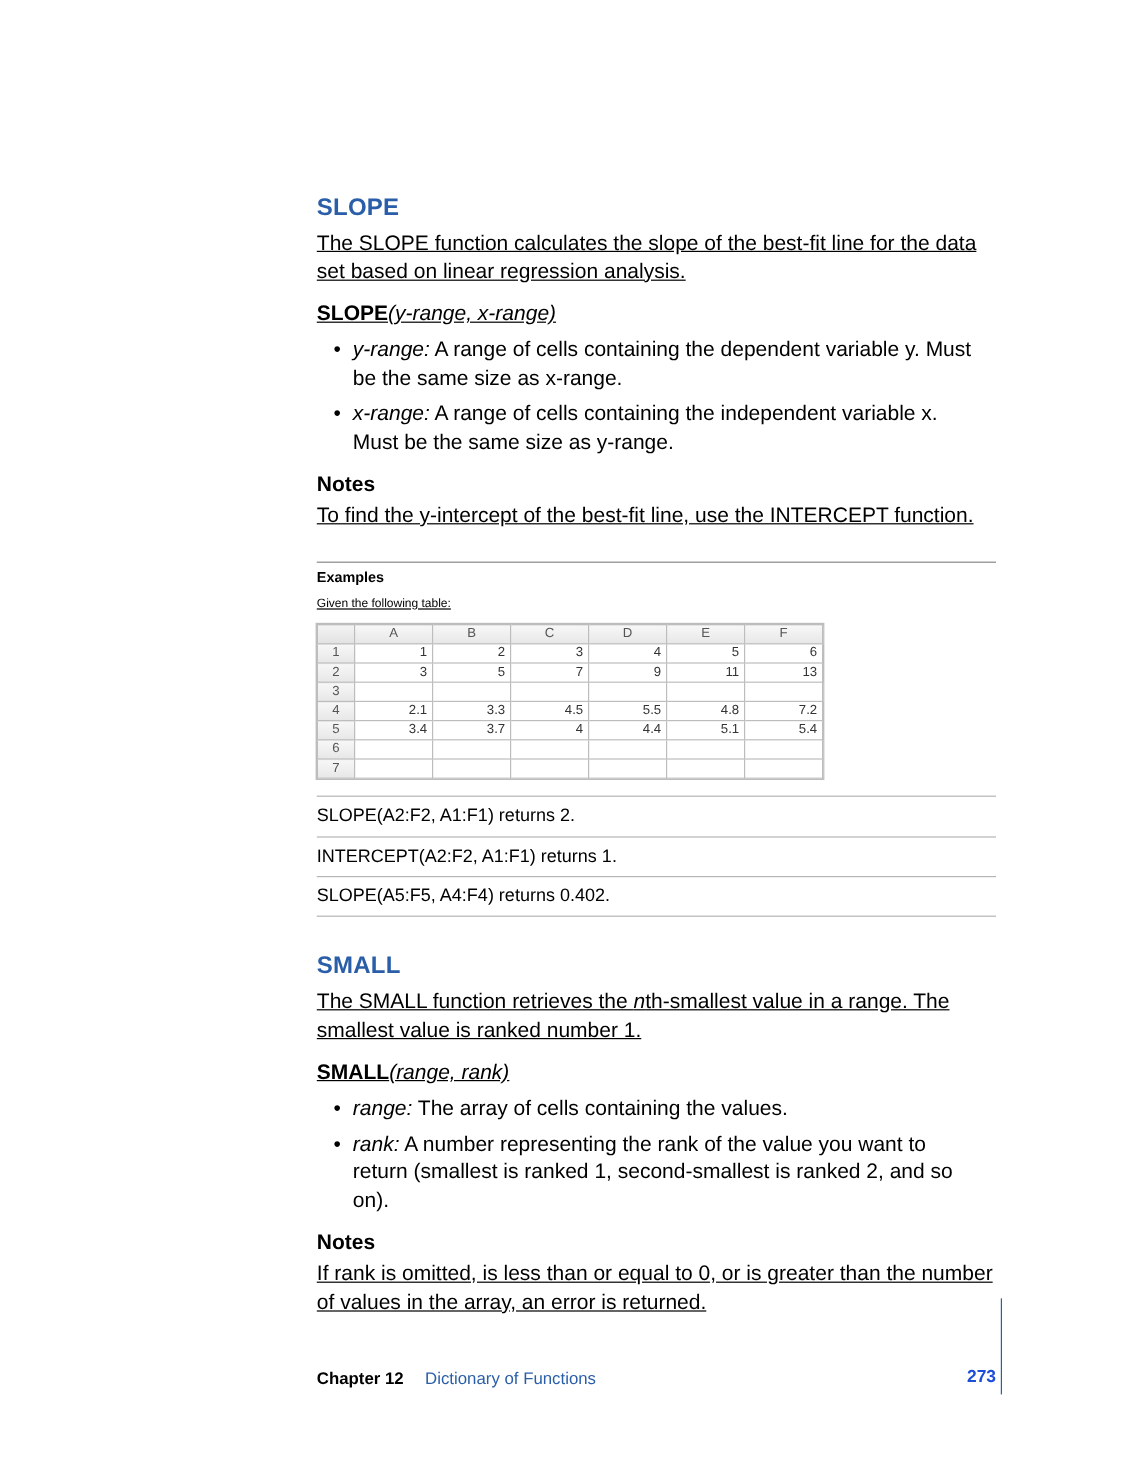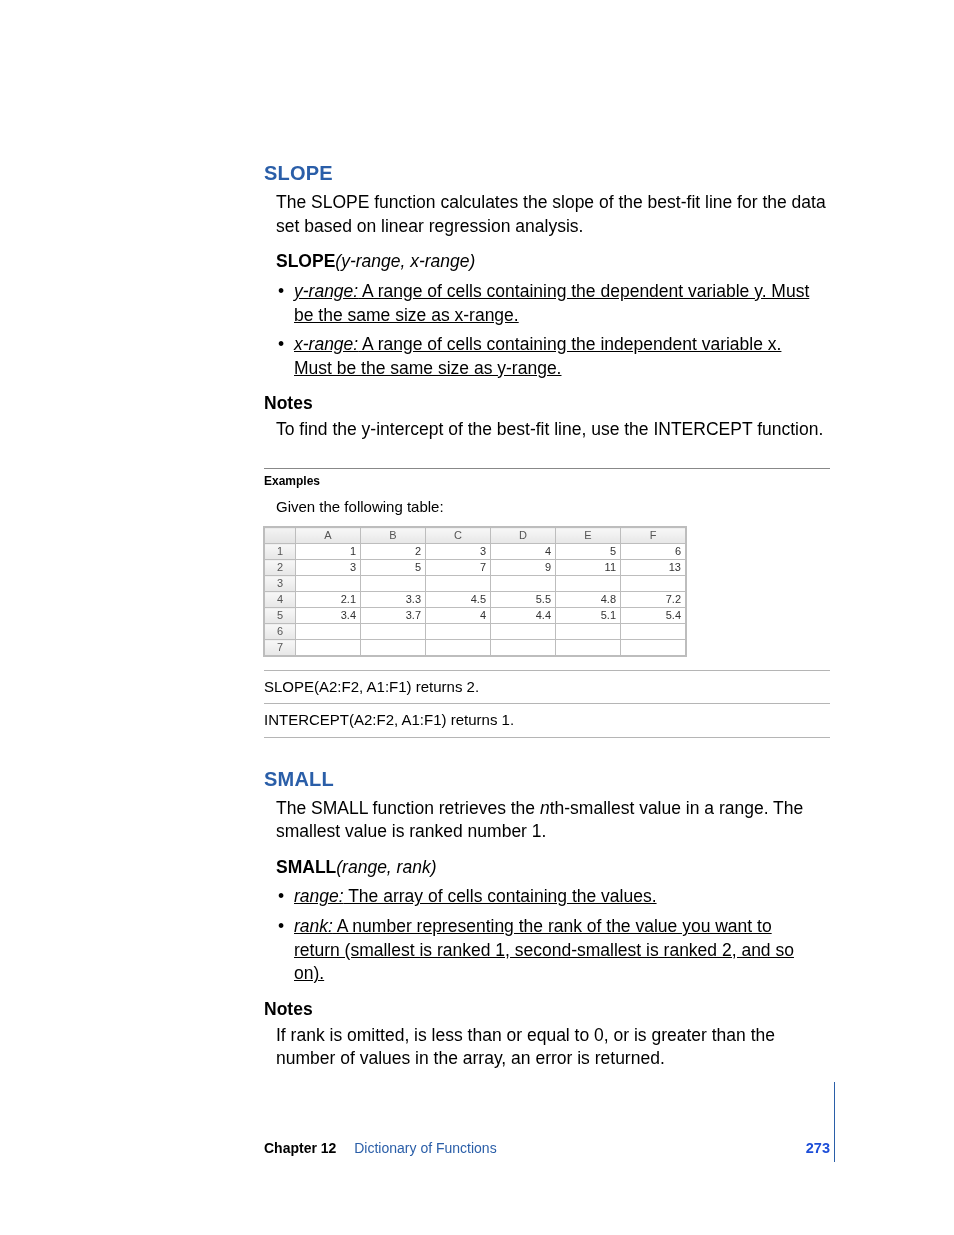--- a/index.html
+++ b/index.html
@@ -9,32 +9,32 @@
     font-size:17.5px;color:#000;line-height:1.35;
     position:relative;
   }
   .page{
     position:absolute;left:264px;top:160px;width:566px;
   }
   h2.func{
     color:#2a5ea8;font-weight:700;font-size:20px;margin:0 0 4px 0;
     letter-spacing:0.2px;
   }
-  p{margin:0 0 10px 12px;}
+  p{margin:0 0 10px 0;text-decoration:underline;}
   .sig{margin-top:12px;margin-bottom:6px;}
   .sig b{font-weight:700;}
   .sig i, .italic{font-style:italic;}
-  ul.params{list-style:none;margin:0 16px 12px 0;padding:0;text-decoration:underline;}
+  ul.params{list-style:none;margin:0 16px 12px 0;padding:0;}
   ul.params>li{position:relative;padding-left:30px;margin-bottom:6px;}
   ul.params>li::before{content:"•";position:absolute;left:14px;top:0;font-family:Arial;}
   .param-name{font-style:italic;}
   .subhead{font-weight:700;margin-top:6px;margin-bottom:2px;}
   .rule-top{border-top:0.6px solid #888;height:0;margin-top:26px;}
   .examples-head{font-weight:700;font-size:12px;margin:4px 0 8px 0;}
-  .small{font-size:15px;}
+  .small{font-size:10px;}
   
   table.sheet{border-collapse:collapse;table-layout:fixed;width:422px;
     font-family:"Lucida Grande","Helvetica Neue",Arial,sans-serif;
     font-size:11px;color:#333;margin:10px 0 14px 0;
     box-shadow:0 0 0 1px #bdbdbd;
   }
   table.sheet th,table.sheet td{
     border:0.6px solid #bdbdbd;height:15px;padding:0 4px;
     text-align:right;vertical-align:middle;
   }
@@ -167,20 +167,21 @@
           <td class="empty"></td>
           <td class="empty"></td>
           <td class="empty"></td>
         </tr>
   </tbody>
     </table>
 
   <div class="ex-block">
     <div class="ex-line">SLOPE(A2:F2, A1:F1) returns 2.</div>
     <div class="ex-line">INTERCEPT(A2:F2, A1:F1) returns 1.</div>
+    <div class="ex-line">SLOPE(A5:F5, A4:F4) returns 0.402.</div>
   </div>
 
   <div class="gap"></div>
 
   <h2 class="func">SMALL</h2>
   <p>
     <span>The SMALL function retrieves the </span><i>n</i><span>th-smallest value in a range. The smallest value is ranked number 1.</span>
   </p>
 
   <p class="sig">

